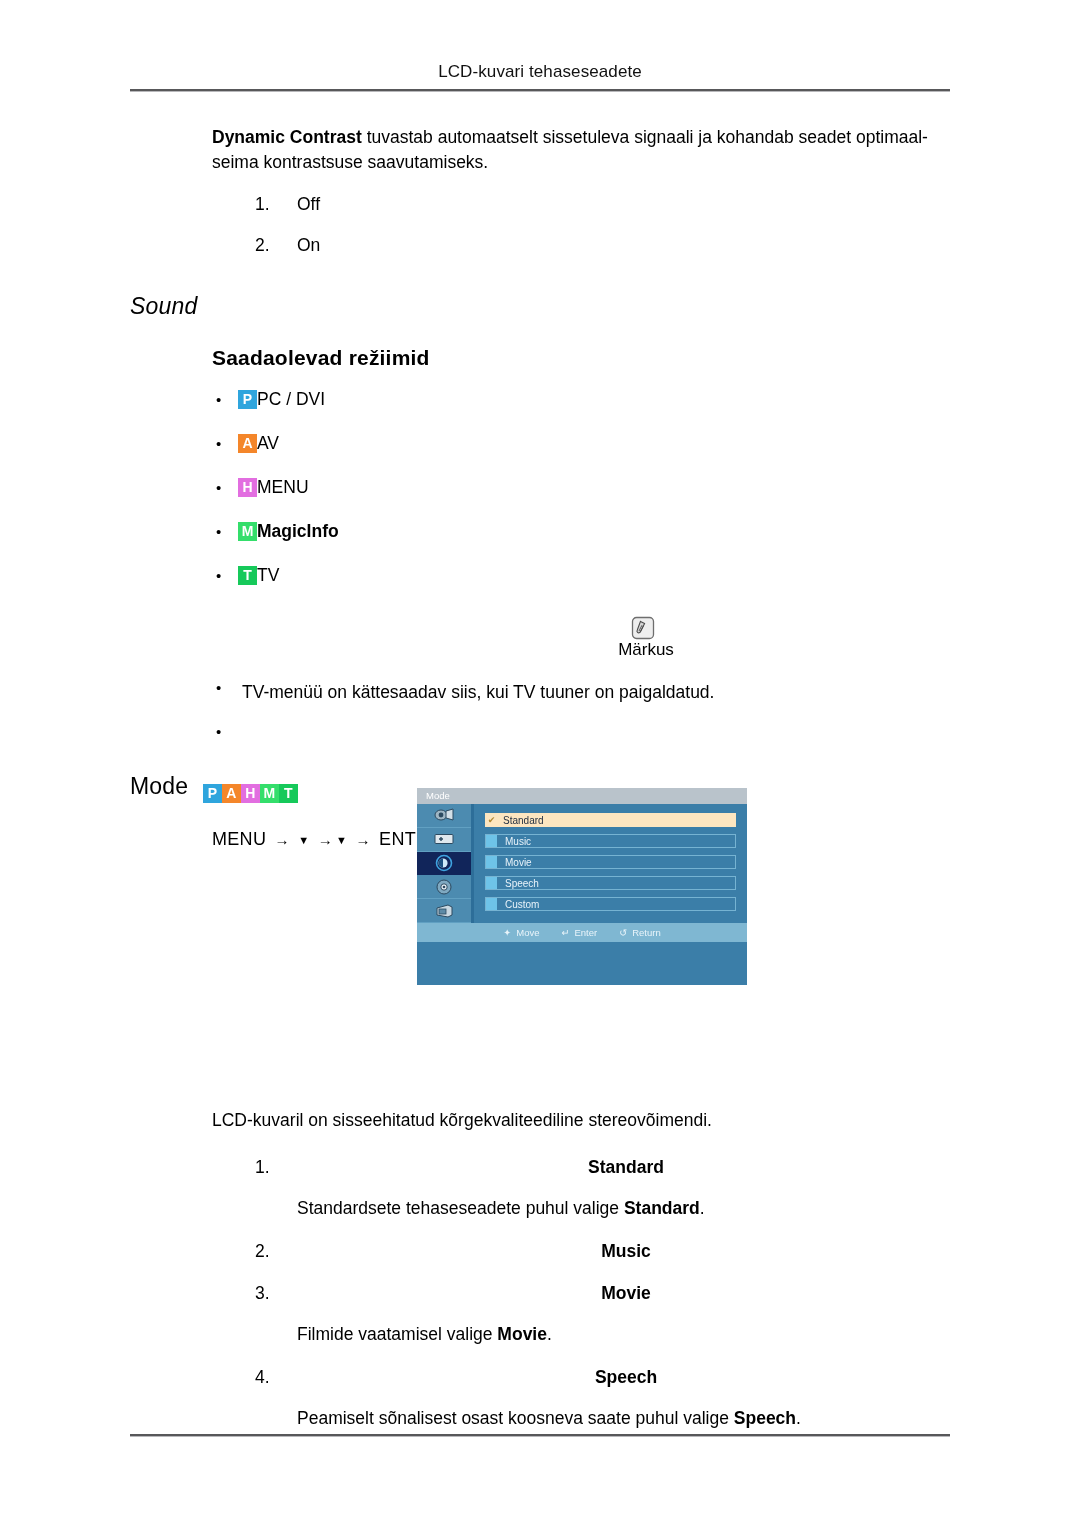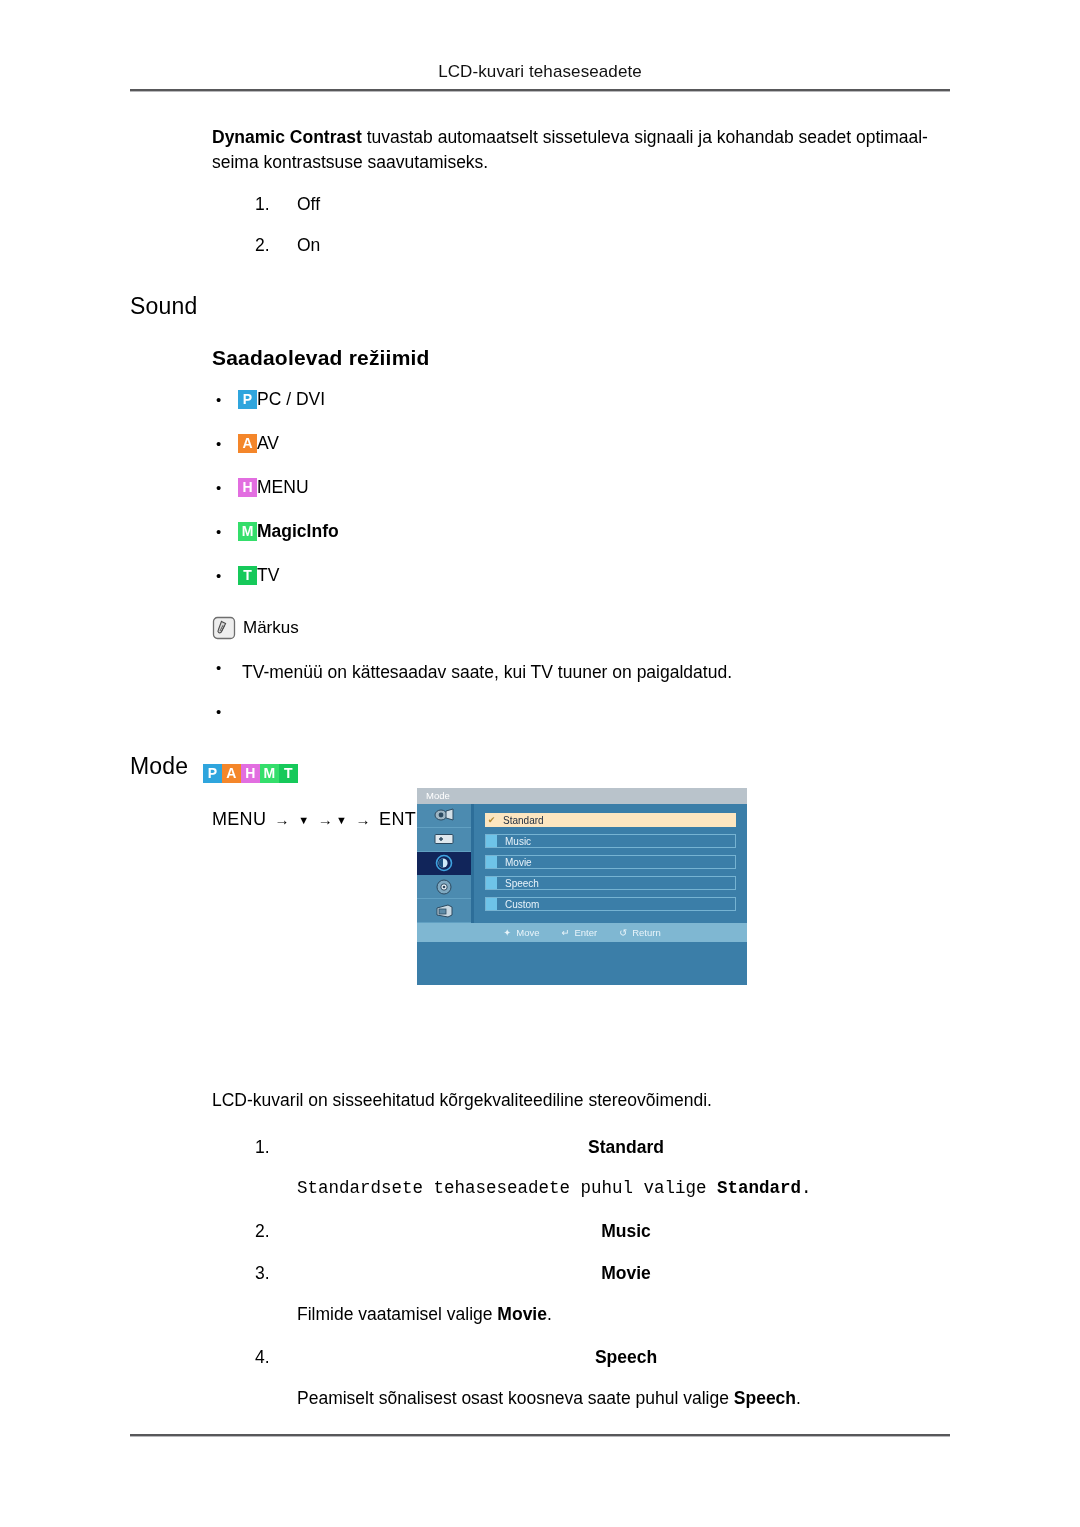--- a/index.html
+++ b/index.html
@@ -130,20 +130,21 @@
 
   .badge-strip { display: inline-flex; vertical-align: -4px; margin-left: 8px; }
 
   
   .note-head {
     display: flex;
     align-items: center;
     margin-left: 212px;
     margin-top: 26px;
     font-size: 17px;
+    flex-direction: column;
   }
   .note-icon {
     width: 24px; height: 24px;
     flex: none;
     margin-right: 7px;
     position: relative;
   }
   .note-bullets { margin-left: 212px; }
   .note-row {
     display: flex;
@@ -274,21 +275,21 @@
     <li class="numrow indent-2">
       <span class="num">1.</span>
       <span class="txt">Off</span>
     </li>
     <li class="numrow indent-2">
       <span class="num">2.</span>
       <span class="txt">On</span>
     </li>
   </ol>
 
-  <div class="h1" style="margin-top:36px;">Sound</div>
+  <div class="h1" style="margin-top:36px;font-style:italic;">Sound</div>
 
   <div class="h2" style="margin-top:26px;">Saadaolevad režiimid</div>
 
   <ul class="bullets" style="margin-top:8px;">
     <li class="bullet-row">
       <span class="bullet-dot">•</span>
       <span class="badge" style="background: rgb(47, 165, 221);">P</span>
       <span class="badge-label">PC / DVI</span>
     </li>
     <li class="bullet-row">
@@ -321,21 +322,21 @@
         <path d="M11.0 9.2 L8.0 15.0" stroke="#4b4b4b" stroke-width=".9" fill="none"></path>
         <path d="M12.4 10.0 L9.4 15.6" stroke="#4b4b4b" stroke-width=".9" fill="none"></path>
       </svg>
     </span>
     <span>Märkus</span>
   </div>
 
   <div class="note-bullets">
     <div class="note-row">
       <span class="bullet-dot">•</span>
-      <span>TV-menüü on kättesaadav saate, kui TV tuuner on paigaldatud.</span>
+      <span>TV-menüü on kättesaadav siis, kui TV tuuner on paigaldatud.</span>
     </div>
     <div class="note-row">
       <span class="bullet-dot">•</span>
     </div>
   </div>
 
   <div class="h1" style="margin-top:34px;">
     <span>Mode</span>
     <span class="badge-strip">
       <span class="badge" style="background: rgb(47, 165, 221);">P</span>
@@ -364,21 +365,21 @@
   <div style="height:236px;"></div>
 
 
   <div class="para indent-1" style="margin-top:22px;">LCD-kuvaril on sisseehitatud kõrgekvaliteediline stereovõimendi.</div>
 
   <div>
     <div class="numrow indent-2" style="margin-top:22px;">
       <span class="num">1.</span>
       <span class="txt b">Standard</span>
     </div>
-    <div class="para" style="margin-left:297px;width:660px;margin-top:17px;font-family:Liberation Mono, monospace;"><span>Standardsete tehaseseadete puhul valige </span><b>Standard</b><span>.</span></div>
+    <div class="para" style="margin-left:297px;width:660px;margin-top:17px;"><span>Standardsete tehaseseadete puhul valige </span><b>Standard</b><span>.</span></div>
 
     <div class="numrow indent-2" style="margin-top:18px;">
       <span class="num">2.</span>
       <span class="txt b">Music</span>
     </div>
 
     <div class="numrow indent-2" style="margin-top:18px;">
       <span class="num">3.</span>
       <span class="txt b">Movie</span>
     </div>

